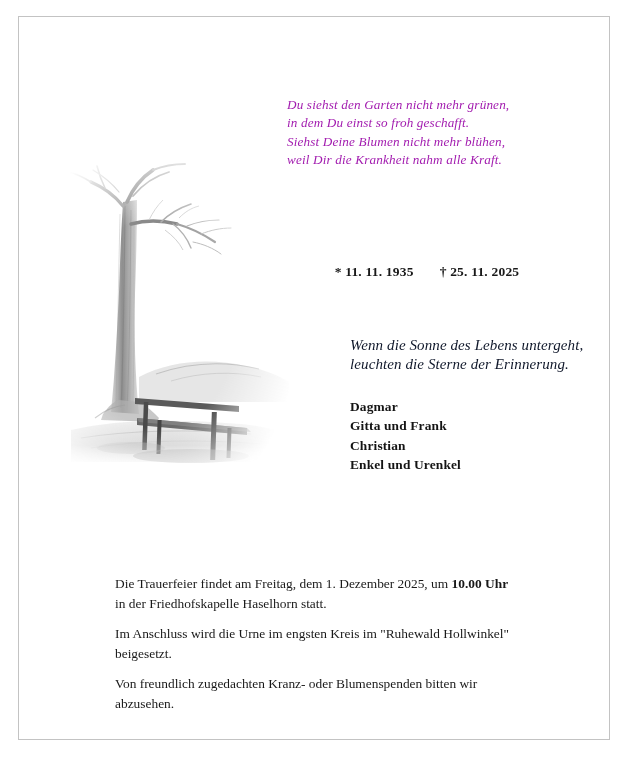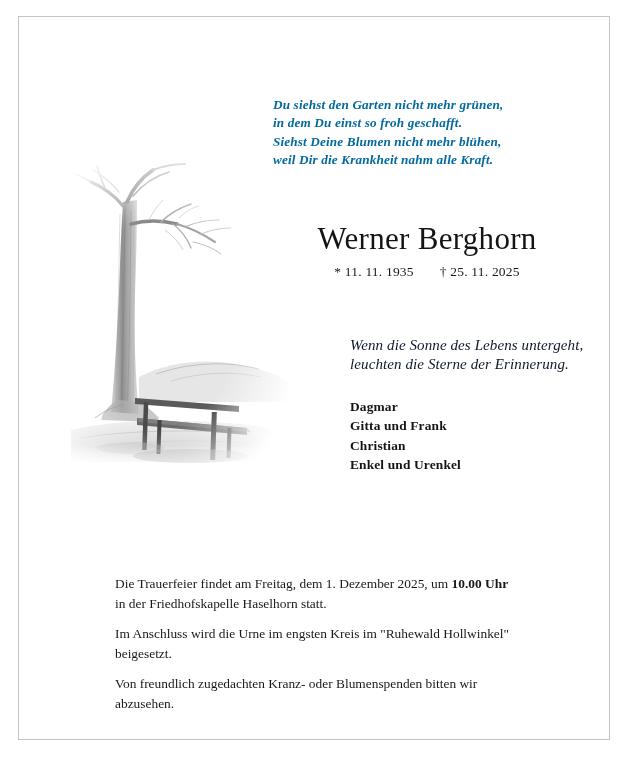--- a/index.html
+++ b/index.html
@@ -47,29 +47,29 @@
   }
   .illustration svg {
     display: block;
     width: 100%;
     height: 100%;
   }
 
   
   .poem {
     position: absolute;
-    left: 254px;
+    left: 268px;
     top: 79px;
     width: 300px;
     font-style: italic;
-    font-weight: bold;
+    font-weight: normal;
     font-size: 13.2px;
     line-height: 18.4px;
     letter-spacing: 0.15px;
-    color: #0369a1;
+    color: #a21caf;
   }
   .poem div { white-space: nowrap; }
 
   
   .name {
     position: absolute;
     left: 248px;
     top: 204px;
     width: 320px;
     text-align: center;
@@ -80,21 +80,21 @@
     color: #141414;
   }
 
   .dates {
     position: absolute;
     left: 248px;
     top: 247px;
     width: 320px;
     text-align: center;
     font-size: 13.5px;
-    font-weight: normal;
+    font-weight: bold;
     letter-spacing: 0.2px;
     color: #191919;
   }
   .dates .birth { margin-right: 26px; }
 
   
   .verse2 {
     position: absolute;
     left: 331px;
     top: 319px;
@@ -237,21 +237,20 @@
       </svg>
     </div>
 
     <div class="poem">
       <div>Du siehst den Garten nicht mehr grünen,</div>
       <div>in dem Du einst so froh geschafft.</div>
       <div>Siehst Deine Blumen nicht mehr blühen,</div>
       <div>weil Dir die Krankheit nahm alle Kraft.</div>
     </div>
 
-    <div class="name">Werner Berghorn</div>
 
     <div class="dates">
       <span class="birth"><span>*</span> <span>11. 11. 1935</span></span><span class="death"><span>†</span> <span>25. 11. 2025</span></span>
     </div>
 
     <div class="verse2">
       <div>Wenn die Sonne des Lebens untergeht,</div>
       <div>leuchten die Sterne der Erinnerung.</div>
     </div>
 

